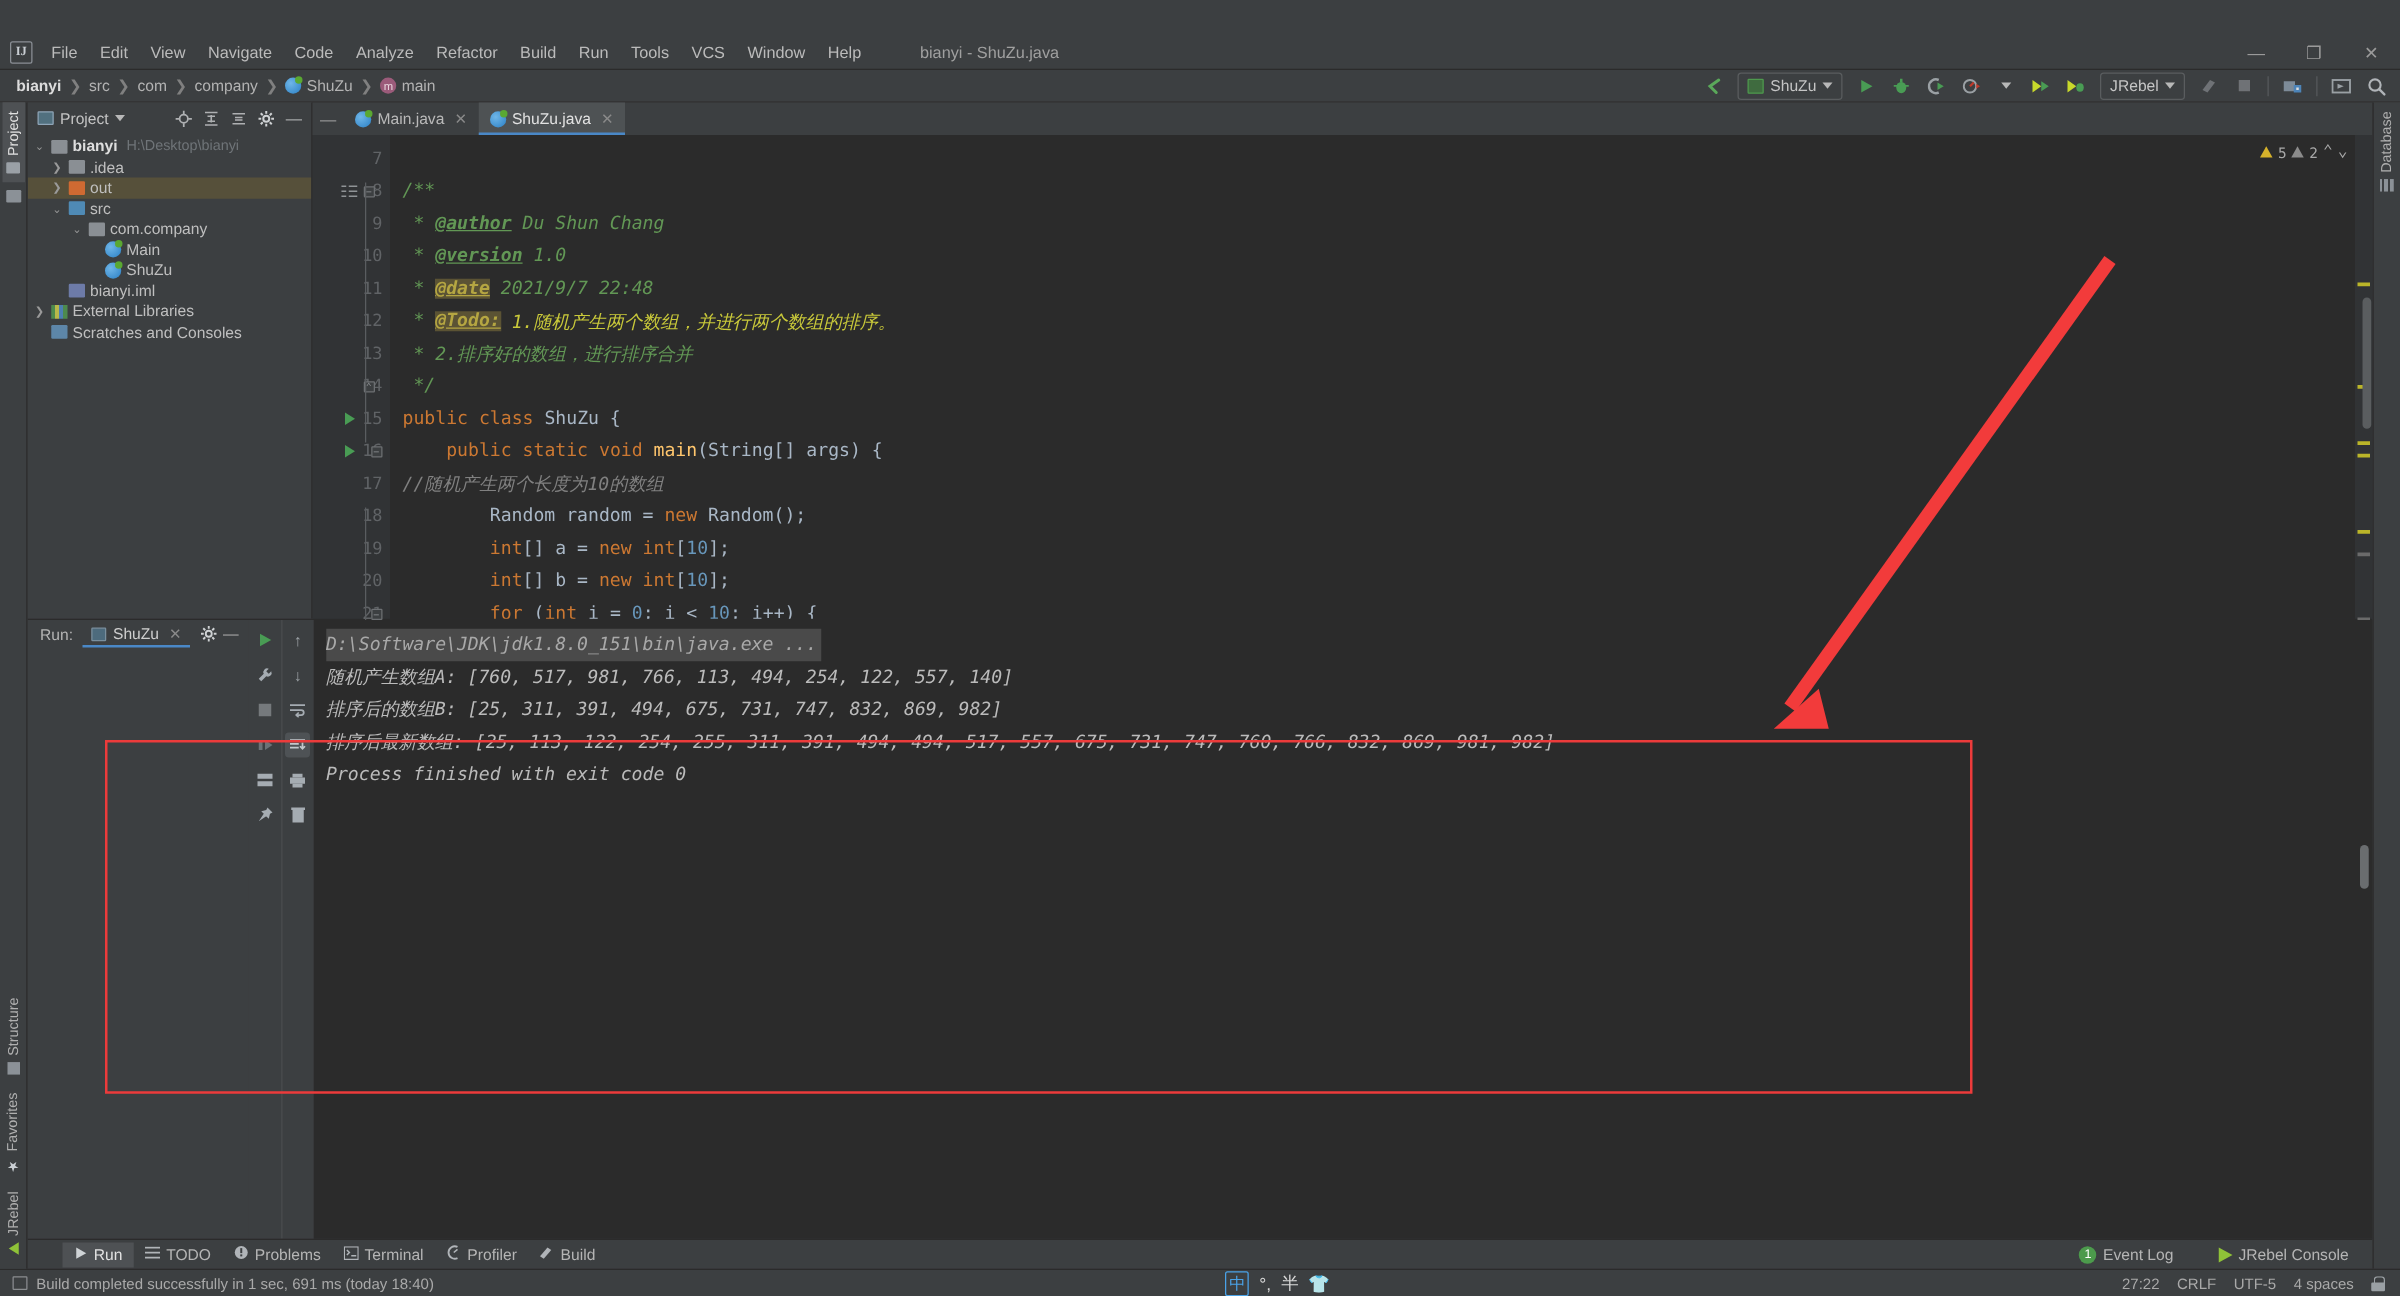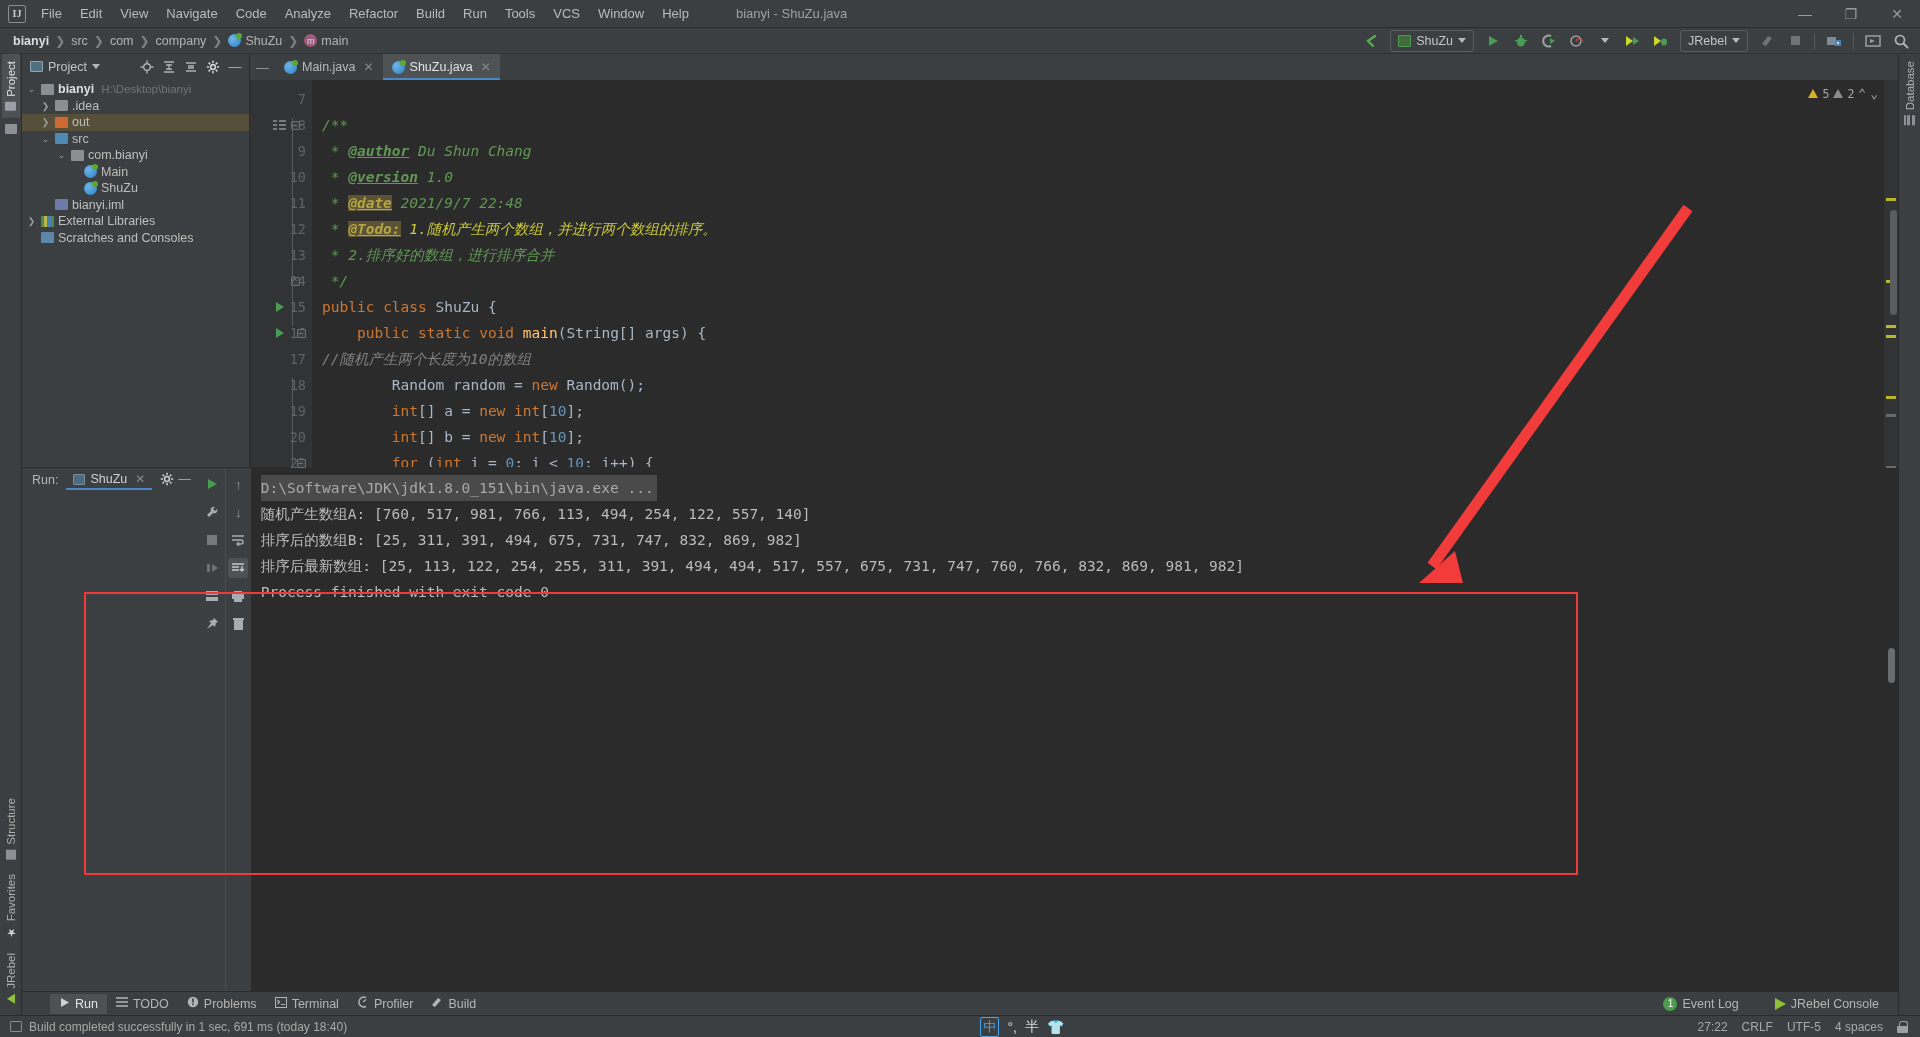--- a/index.html
+++ b/index.html
@@ -8,21 +8,21 @@
     background: #3c3f41;
     font-family: "Liberation Sans", sans-serif;
     overflow: hidden;
     color: #bbbbbb;
   }
   .app { position: relative; width: 1920px; height: 1037px; display: flex; flex-direction: column; }
 
   
   .titlebar {
     height: 28px; background: #3c3f41; display: flex; align-items: center;
-    flex: 0 0 28px; border-bottom: 1px solid #2b2b2b;
+    flex: 0 0 28px; border-bottom: 1px solid #2b2b2b; margin-top: 28px;
   }
   .ij-logo {
     width: 18px; height: 18px; margin: 0 6px 0 8px; flex: 0 0 18px;
     border: 1.5px solid #8a8f95; border-radius: 2px;
     color: #c9ced3; font-size: 10px; font-weight: bold;
     display: flex; align-items: center; justify-content: center;
     font-family: "Liberation Serif", serif;
   }
   .menu { display: flex; align-items: center; gap: 0px; }
   .menu-item {
@@ -194,21 +194,21 @@
   }
   .run-gutter2 { border-left: 1px solid #4a4d4f; }
   .gico { width:20px;height:20px;display:flex;align-items:center;justify-content:center;color:#9aa0a4;font-size:13px;border-radius:3px;}
   .gico.sel { background:#4e5255; }
   .console-outer { flex: 1; min-width: 0; position: relative; background:#2b2b2b; }
   .console {
     position: absolute; inset: 0; padding: 7px 0 0 10px;
     font-family: "DejaVu Sans Mono", monospace; font-size: 14.5px; color: #bbbbbb;
     overflow: hidden; white-space: nowrap;
   }
-  .oline { height: 26px; line-height:26px; }
+  .oline { height: 26px; line-height:26px;font-style:italic; }
   .oline.cmd { color: #a9a9a9; background: #4a4a4a; display:inline-block; padding-right:3px;}
   .red-rect {
     position: absolute; border: 2.5px solid #ec3b3b; pointer-events: none;
   }
 
   
   .bottombar {
     height: 24px; flex: 0 0 24px; background: #3c3f41; display: flex; align-items: center;
     padding-left: 28px; font-size: 12.5px; border-top: 1px solid #2b2b2b;
   }
@@ -465,21 +465,21 @@
               <span class="t-label">out</span>
             </div>
             <div class="trow" style="padding-left:18px">
               <span class="arrow">⌄</span>
               <span class="fico src"></span>
               <span class="t-label">src</span>
             </div>
             <div class="trow" style="padding-left:34px">
               <span class="arrow">⌄</span>
               <span class="fico gray"></span>
-              <span class="t-label">com.bianyi</span>
+              <span class="t-label">com.company</span>
             </div>
             <div class="trow" style="padding-left:62px">
               <span class="cls-ico"></span>
               <span class="t-label">Main</span>
             </div>
             <div class="trow" style="padding-left:62px">
               <span class="cls-ico"></span>
               <span class="t-label">ShuZu</span>
             </div>
             <div class="trow" style="padding-left:33px">

